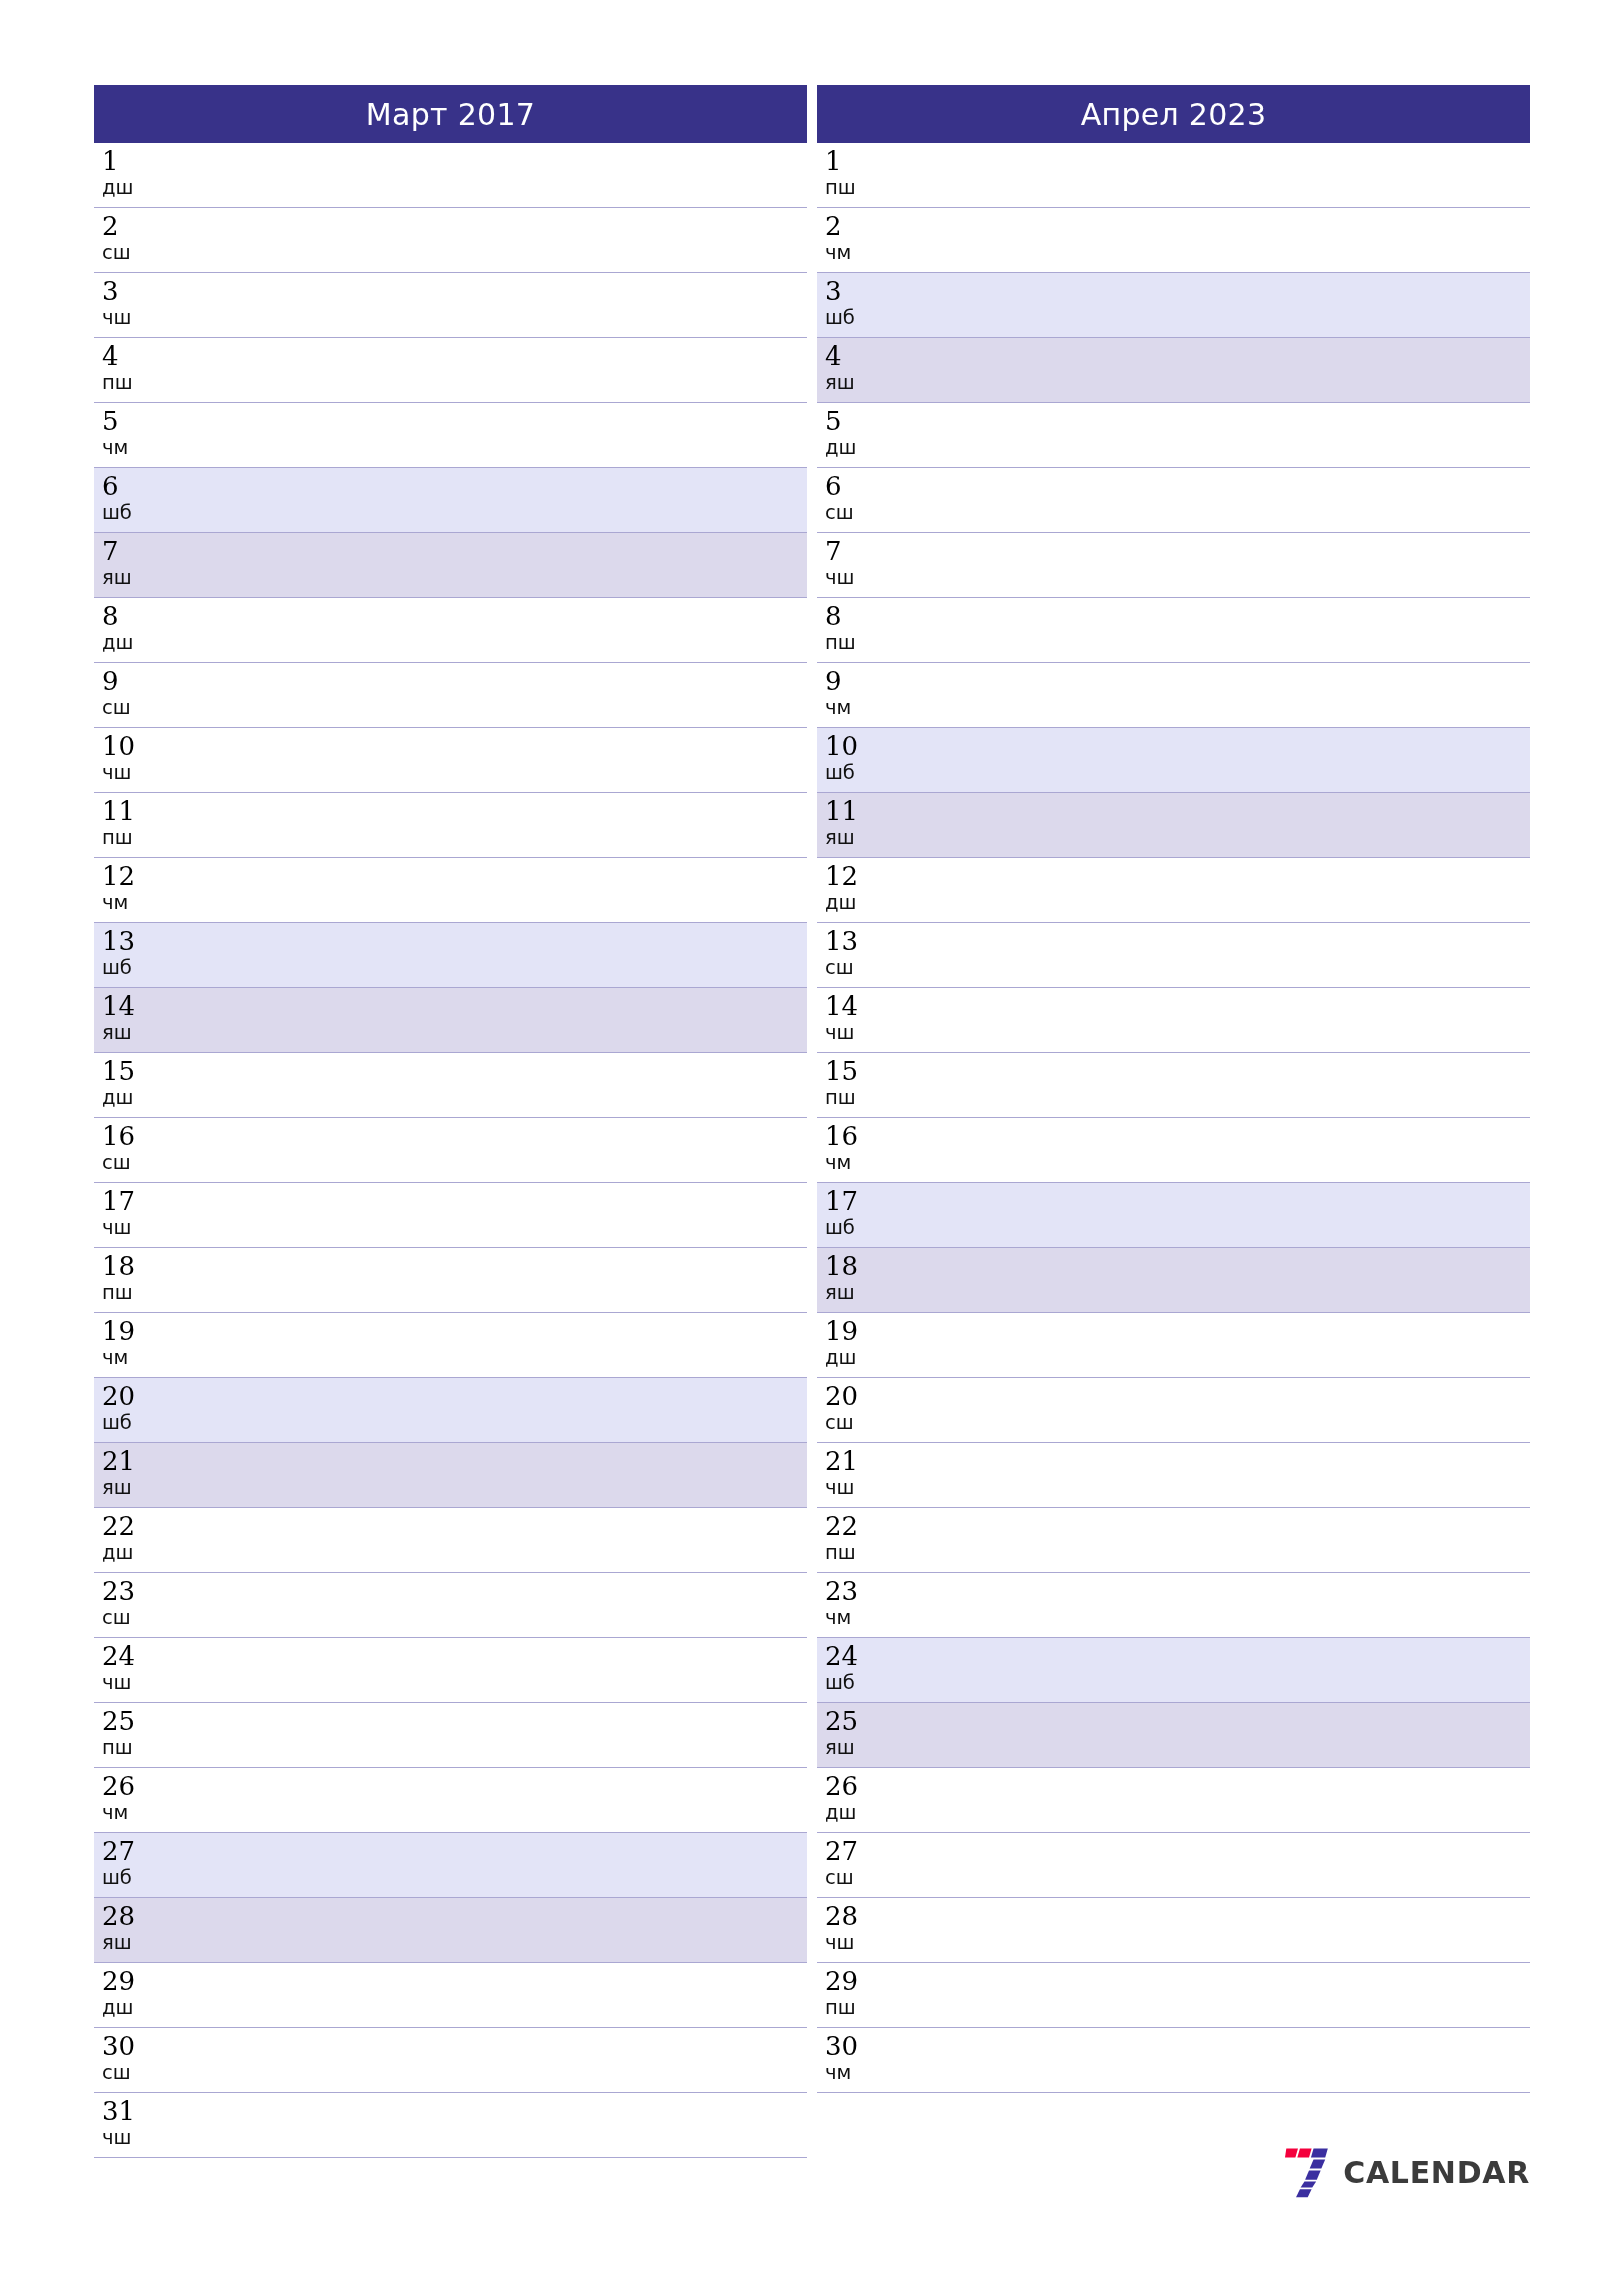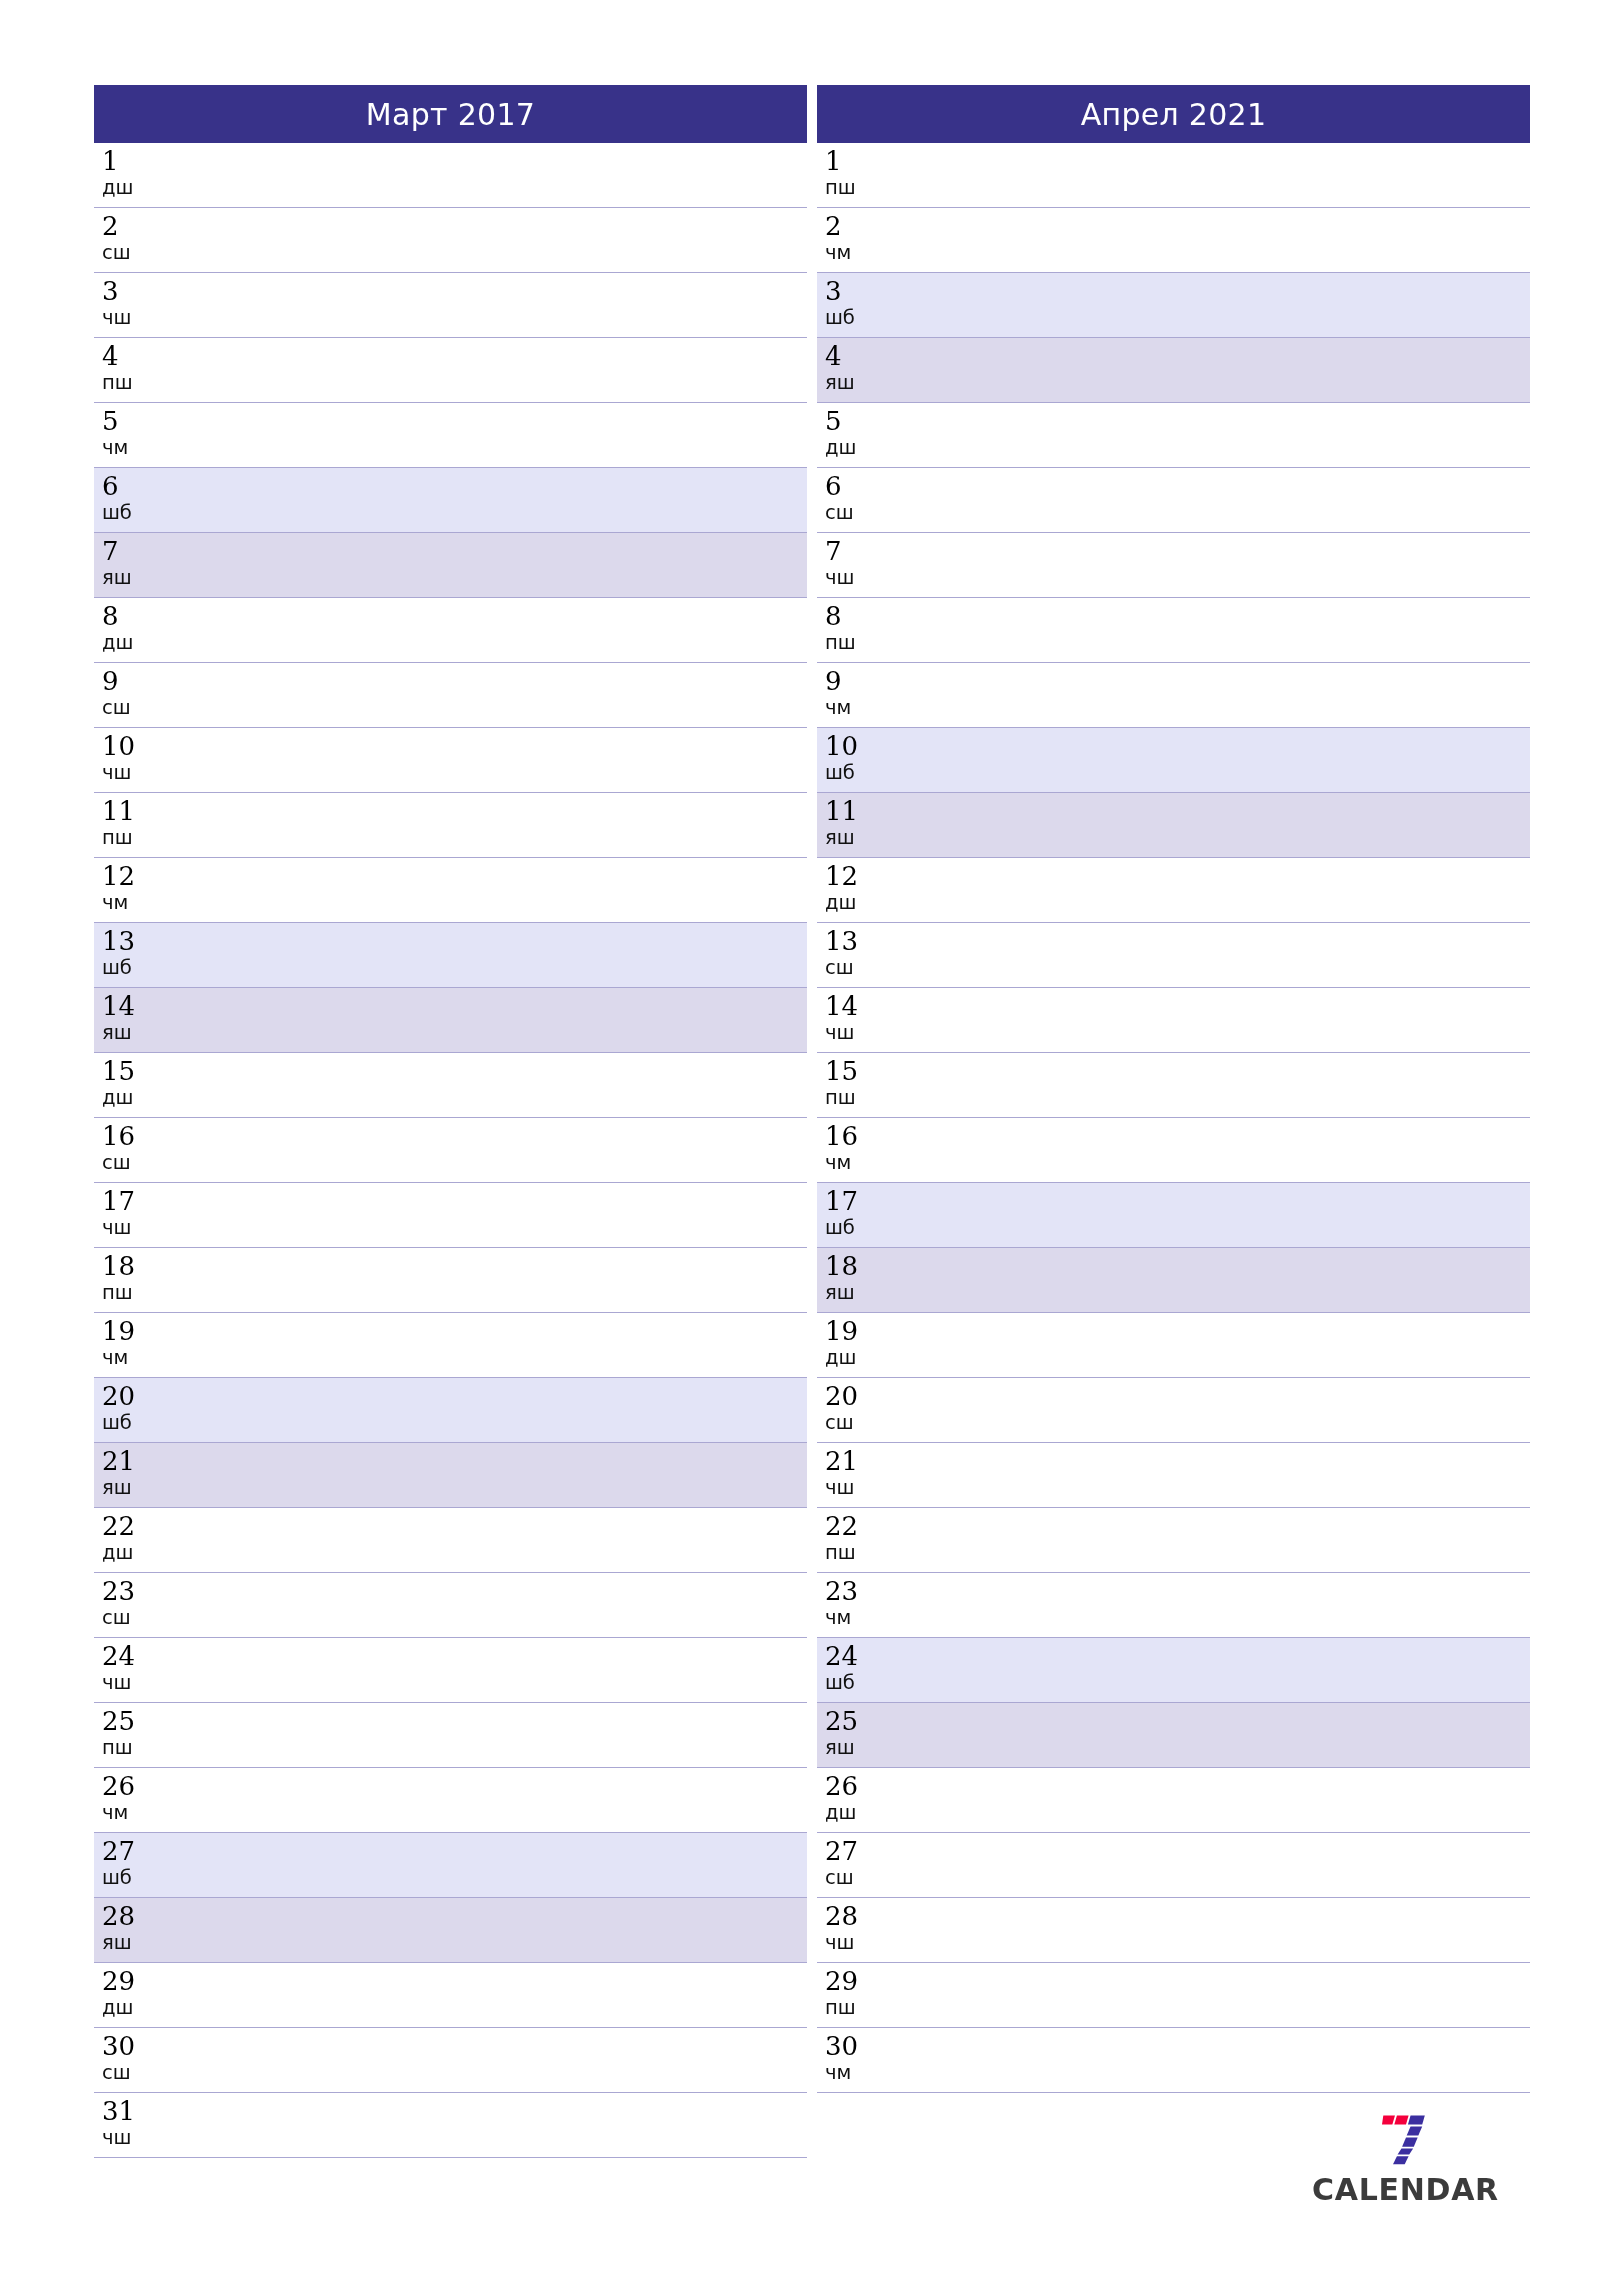--- a/index.html
+++ b/index.html
@@ -90,21 +90,21 @@
   }
 
   
   .logo {
     position: absolute;
     right: 0px;
     bottom: 0px;
     width: 249px;
     height: 65px;
     display: flex;
-    flex-direction: column;
+    flex-direction: row;
     align-items: center;
     justify-content: flex-end;
     gap: 10.5px;
   }
   .logo-mark {
     width: 48px;
     height: 51px;
     flex: 0 0 auto;
   }
   .logo-text {
@@ -245,21 +245,21 @@
           <span class="day-wd">сш</span>
         </div>
         <div class="day-row">
           <span class="day-num">31</span>
           <span class="day-wd">чш</span>
         </div>
       </div>
   </div>
 
   <div class="month-col">
-    <div class="month-header">Апрел 2021</div>
+    <div class="month-header">Апрел 2023</div>
     <div class="days">
         <div class="day-row">
           <span class="day-num">1</span>
           <span class="day-wd">пш</span>
         </div>
         <div class="day-row">
           <span class="day-num">2</span>
           <span class="day-wd">чм</span>
         </div>
         <div class="day-row sat">

